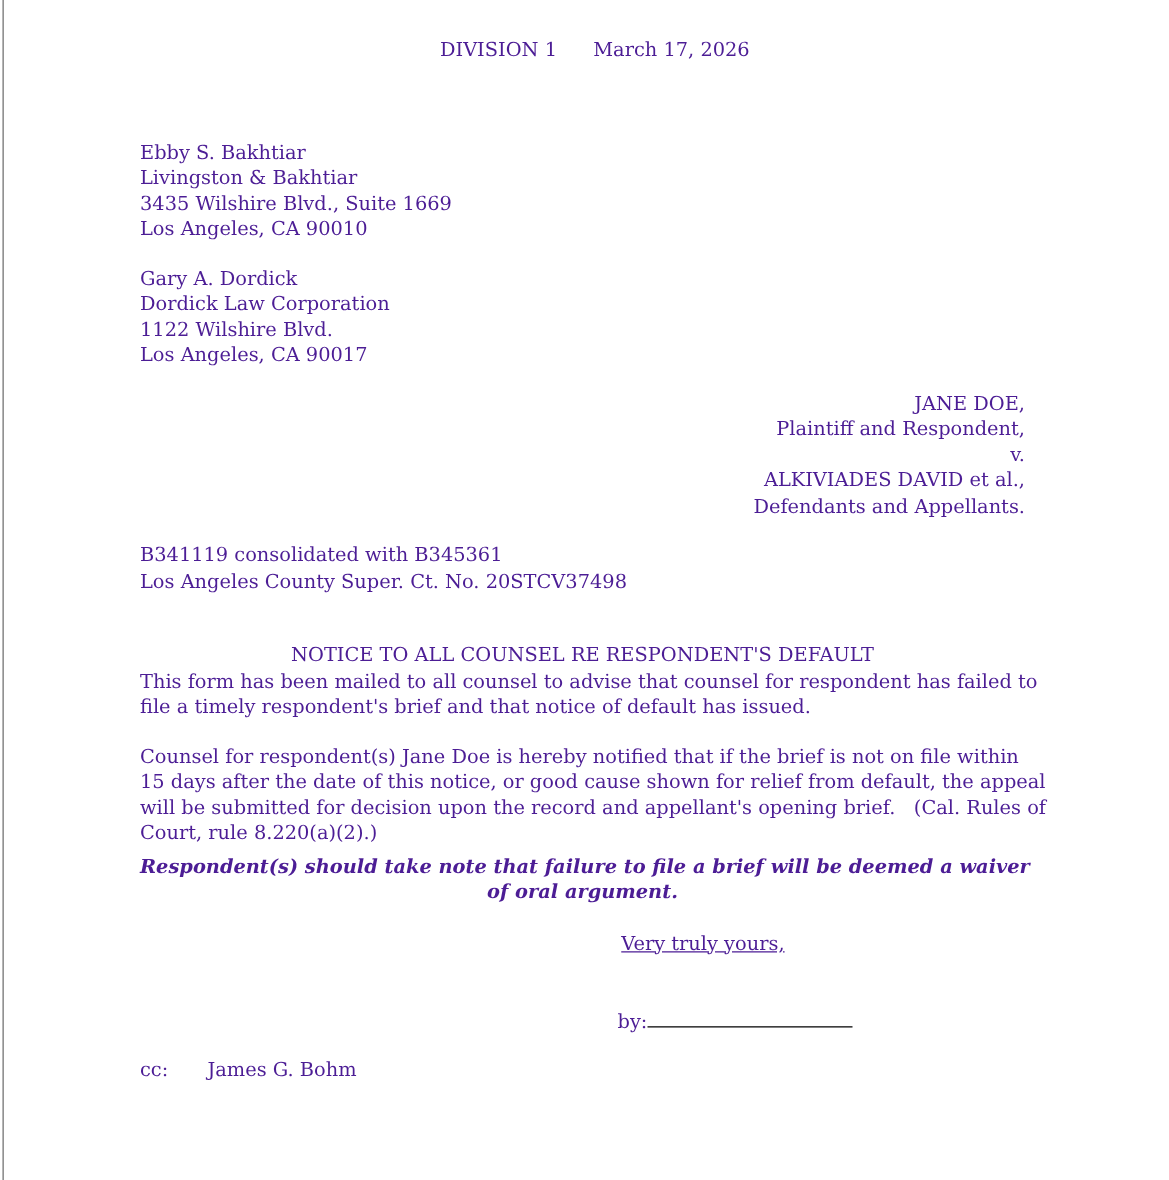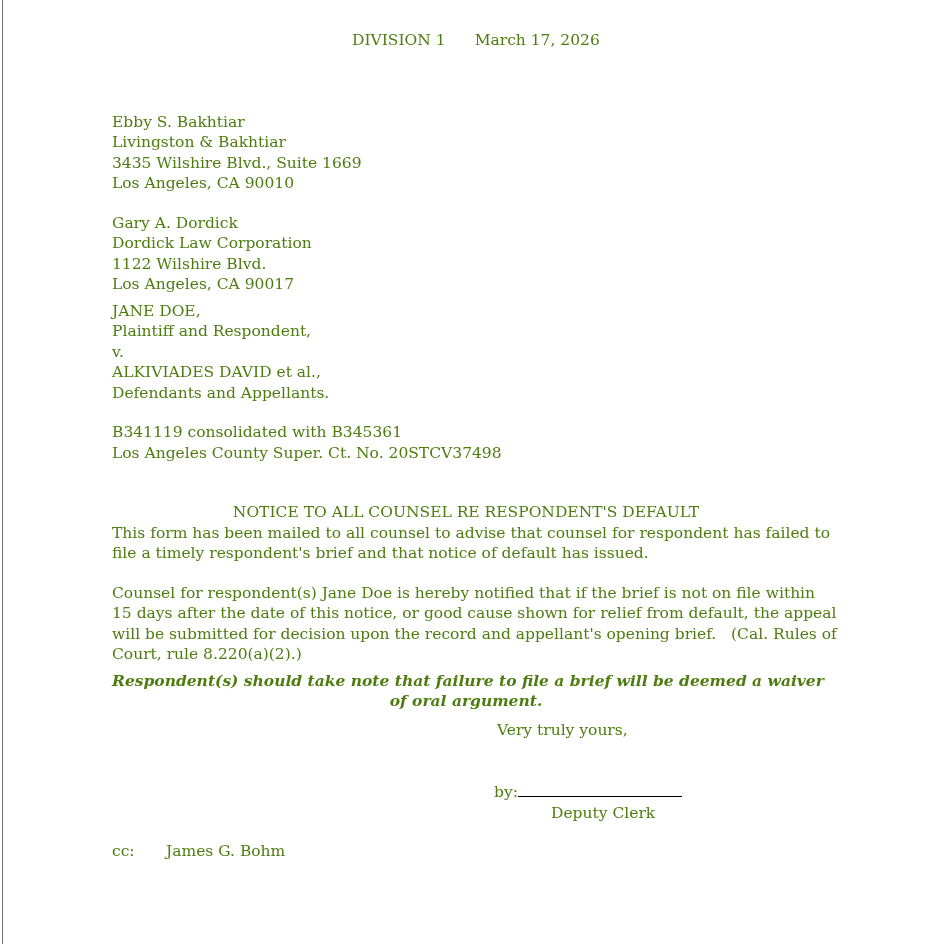--- a/index.html
+++ b/index.html
@@ -8,57 +8,57 @@
     background: #ffffff;
   }
   .page {
     position: relative;
     width: 935px;
     height: 944px;
     box-sizing: border-box;
     padding: 9px 115px 0 112px;
     overflow: hidden;
     background: #ffffff;
-    color: #4d7c0f;
+    color: #4c1d95;
     font-family: "DejaVu Serif", "Liberation Serif", serif;
     font-size: 15.5px;
     line-height: 20.5px;
   }
   .page-edge {
     position: absolute;
     left: 2px;
     top: 0;
     width: 1px;
     height: 944px;
     background: #6f6f6f;
   }
   .doc-header {
     text-align: center;
     white-space: pre;
   }
   .hdr-date { margin-left: 29px; }
   .line { white-space: pre; }
   .addr1   { margin-top: 41px; }
   .addr2   { margin-top: 19px; }
-  .caption { margin-top: 6px; }
+  .caption { margin-top: 18px; text-align: right; }
   .casenos { margin-top: 19px; }
   .title {
     margin-top: 39px;
     text-align: center;
     white-space: pre;
   }
   .para1 { }
   .para2 { margin-top: 19px; }
   .emphasis {
     margin-top: 6px;
     font-weight: bold;
     font-style: italic;
     text-align: center;
   }
-  .sig { margin-top: 8px; margin-left: 385px; }
+  .sig { margin-top: 21px; margin-left: 385px; text-decoration: underline; }
   .by  { margin-top: 42px; margin-left: 382px; }
   .sig-underline {
     display: inline-block;
     width: 164px;
     height: 14px;
     border-bottom: 1px solid #000000;
   }
   .deputy { margin-left: 57px; white-space: pre; }
   .cc { margin-top: 18px; display: flex; }
   .cc-label { width: 54px; flex: 0 0 54px; white-space: pre; }
@@ -118,21 +118,20 @@
     <div class="line">Respondent(s) should take note that failure to file a brief will be deemed a waiver</div>
     <div class="line">of oral argument.</div>
   </div>
 
   <div class="sig">
     <div class="line">Very truly yours,</div>
   </div>
 
   <div class="by">
     <div class="line"><span>by:</span><span class="sig-underline"></span></div>
-    <div class="deputy">Deputy Clerk</div>
   </div>
 
   <div class="cc">
     <span class="cc-label">cc:</span>
     <div class="cc-names">
       <div class="line">James G. Bohm</div>
 
     </div>
   </div>
 </div>

